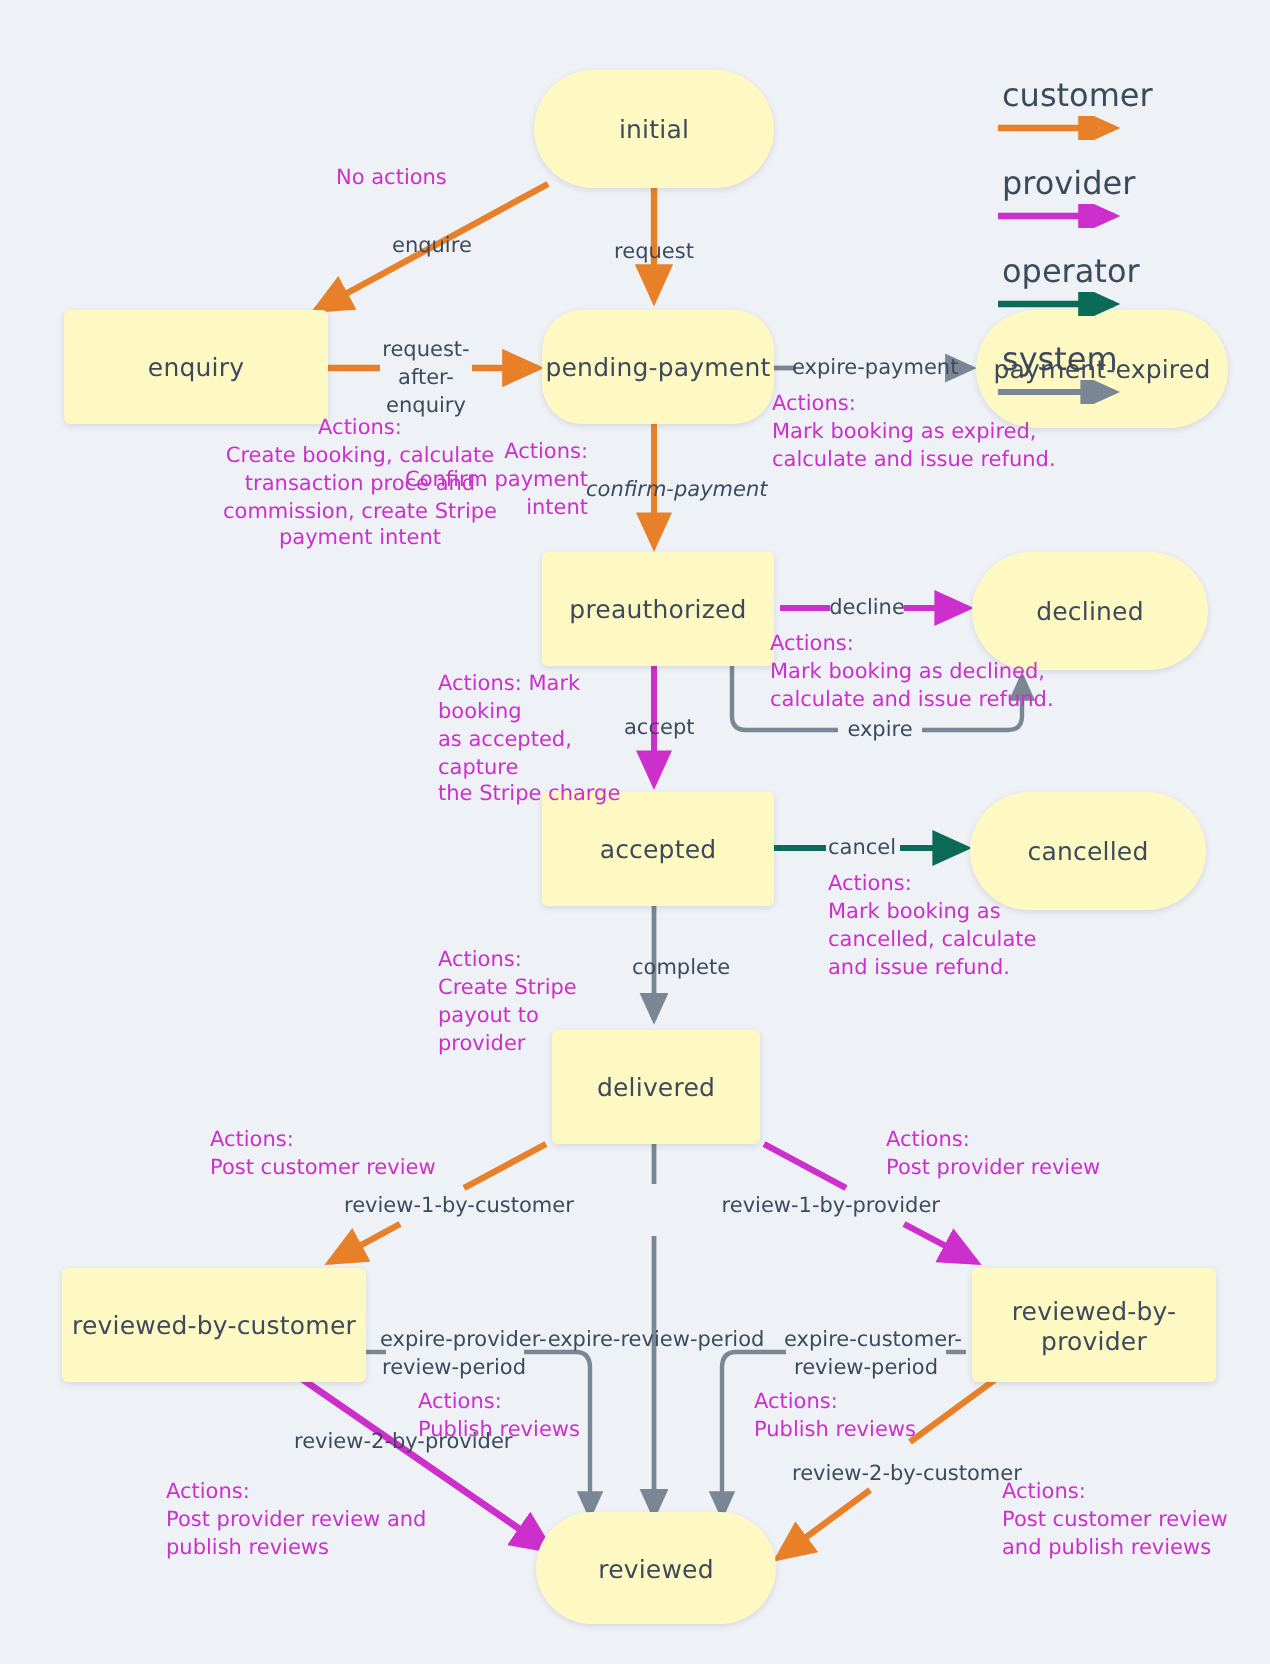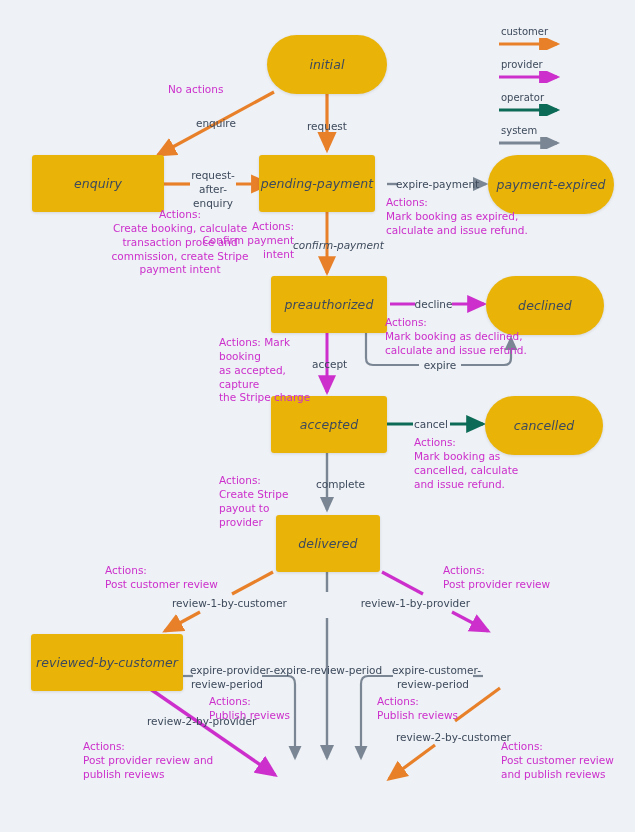--- a/index.html
+++ b/index.html
@@ -8,25 +8,24 @@
     background:#eef1f5;
     font-family:"DejaVu Sans", sans-serif;
     overflow:hidden;
     position:relative;
   }
   #stage{position:absolute;left:0;top:0;width:635px;height:832px;}
   svg#edges{position:absolute;left:0;top:0;width:635px;height:832px;pointer-events:none;}
 
   .node{
     position:absolute;
-    background:#eab308;
+    background:#fef9c3;
     box-shadow:0 1px 3px rgba(40,50,70,.13);
     display:flex;align-items:center;justify-content:center;
     color:#3d4a5c;
-    font-style:italic;
     font-size:12.5px;
     letter-spacing:.1px;
     text-align:center;
     z-index:3;
   }
   .node.rect{border-radius:3px;}
   .node.pill{border-radius:999px;}
 
   .lbl{
     position:absolute;
@@ -40,21 +39,21 @@
     color:#cc2fcc;
     white-space:pre-line;
   }
   .lbl.c{text-align:center;}
   .lbl.r{text-align:right;}
   .lbl.l{text-align:left;}
 
   
   #legend{position:absolute;left:497px;top:26px;width:120px;z-index:5;}
   .leg-row{margin-bottom:9px;}
-  .leg-txt{font-size:10px;color:#3d4a5c;display:block;margin-bottom:1px;padding-left:4px;}
+  .leg-txt{font-size:16px;color:#3d4a5c;display:block;margin-bottom:1px;padding-left:4px;margin-top:12px;}
   .leg-line{display:block;height:12px;}
 </style>
 </head>
 <body>
 
 <div id="stage">
 
   <svg id="edges" viewBox="0 0 635 832">
     <defs>
       <marker id="ah-customer" markerWidth="7" markerHeight="7" refX="5.6" refY="3" orient="auto">
@@ -118,21 +117,21 @@
   </svg>
 
   <div class="node pill" style="left:267px;top:35px;width:120px;height:59px;">
     <span>initial</span>
   </div>
 
   <div class="node rect" style="left:32px;top:155px;width:132px;height:57px;">
     <span>enquiry</span>
   </div>
 
-  <div class="node rect" style="left:259px;top:155px;width:116px;height:57px;">
+  <div class="node rect" style="left:271px;top:155px;width:116px;height:57px;border-radius:20px;">
     <span>pending-payment</span>
   </div>
 
   <div class="node pill" style="left:488px;top:155px;width:126px;height:59px;">
     <span>payment-expired</span>
   </div>
 
   <div class="node rect" style="left:271px;top:276px;width:116px;height:57px;text-align:right;">
     <span>preauthorized</span>
   </div>
@@ -150,21 +149,27 @@
   </div>
 
   <div class="node rect" style="left:276px;top:515px;width:104px;height:57px;">
     <span>delivered</span>
   </div>
 
   <div class="node rect" style="left:31px;top:634px;width:152px;height:57px;">
     <span>reviewed-by-customer</span>
   </div>
 
-
+  <div class="node rect" style="left:486px;top:634px;width:122px;height:57px;">
+    <span>reviewed-by-provider</span>
+  </div>
+
+  <div class="node pill" style="left:268px;top:756px;width:120px;height:56px;">
+    <span>reviewed</span>
+  </div>
 
   <div class="lbl act l" style="left:168px;top:83px;width:110px;">No actions</div>
   <div class="lbl l" style="left:196px;top:117px;">enquire</div>
 
   <div class="lbl c" style="left:288px;top:120px;width:78px;">request</div>
 
   <div class="lbl c" style="left:186px;top:168px;width:54px;line-height:1.35;">request-
 after-
 enquiry</div>
   <div class="lbl act c" style="left:82px;top:208px;width:196px;">Actions:

